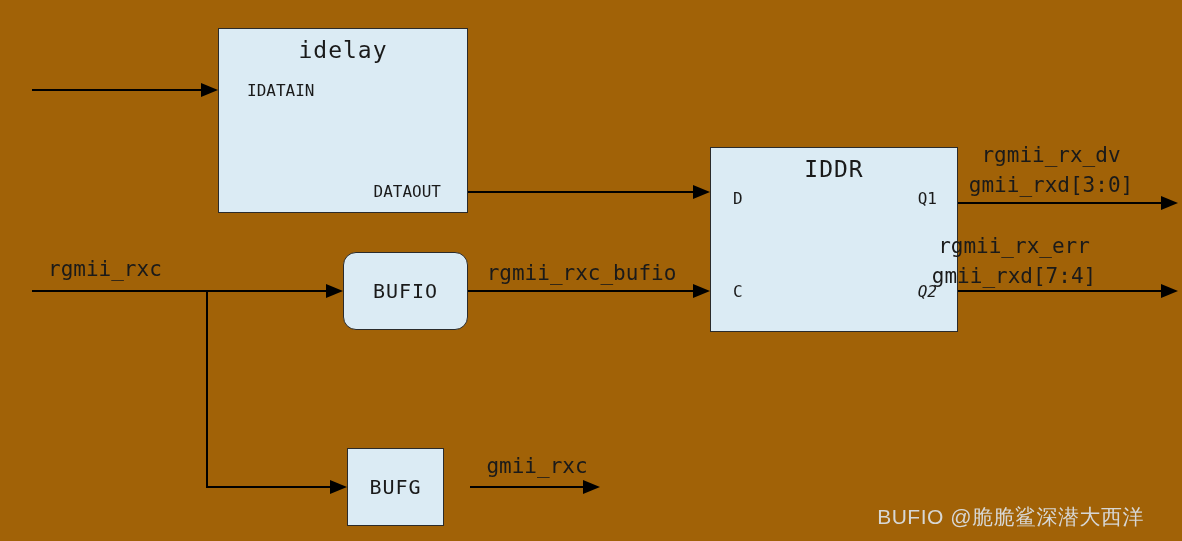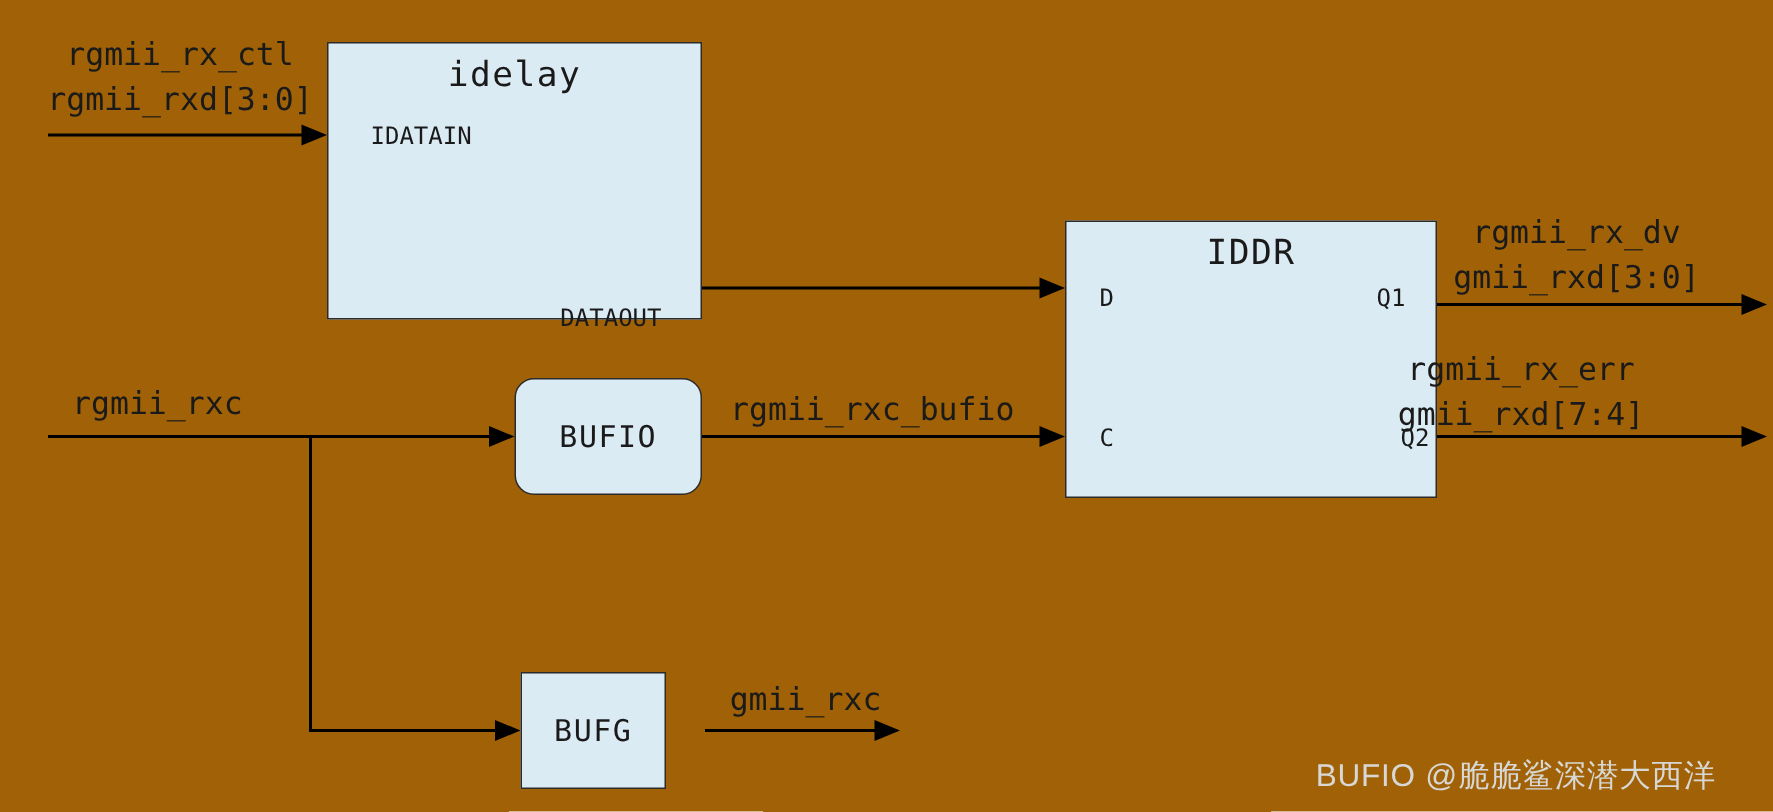--- a/index.html
+++ b/index.html
@@ -75,29 +75,29 @@
   }
 </style>
 </head>
 <body>
 
 <div class="canvas">
 
   <div class="block" style="left:218px; top:28px; width:250px; height:185px;">
     <div class="block-title">idelay</div>
     <div class="port" style="left:28px; top:52px;">IDATAIN</div>
-    <div class="port" style="right:26px; top:153px;margin-top:20px;">DATAOUT</div>
+    <div class="port" style="right:26px; top:153px;">DATAOUT</div>
   </div>
 
   <div class="block" style="left:710px; top:147px; width:248px; height:185px;">
     <div class="block-title">IDDR</div>
     <div class="port" style="left:22px; top:41px;">D</div>
     <div class="port" style="right:20px; top:41px;">Q1</div>
     <div class="port" style="left:22px; top:134px;">C</div>
-    <div class="port" style="right:4px; top:134px;">Q2</div>
+    <div class="port" style="right:20px; top:134px;font-style:italic;">Q2</div>
   </div>
 
   <div class="block" style="left:343px; top:252px; width:125px; height:78px;border-radius:13px;">
     <div class="block-center-label">BUFIO</div>
   </div>
 
   <div class="block" style="left:347px; top:448px; width:97px; height:78px;">
     <div class="block-center-label">BUFG</div>
   </div>
 
@@ -119,24 +119,20 @@
   <div class="wire-h" style="left:958px; top:290px; width:205px;"></div>
   <div class="arrow-right" style="left:1161px; top:284px;"></div>
 
   <div class="wire-v" style="left:206px; top:290px; height:197px;"></div>
   <div class="wire-h" style="left:206px; top:486px; width:126px;"></div>
   <div class="arrow-right" style="left:330px; top:480px;"></div>
 
   <div class="wire-h" style="left:470px; top:486px; width:115px;"></div>
   <div class="arrow-right" style="left:583px; top:480px;"></div>
 
-  <div class="sig center" style="left:25px; top:21px; width:190px;">
-    <div>rgmii_rx_ctl</div>
-    <div>rgmii_rxd[3:0]</div>
-  </div>
 
   <div class="sig" style="left:48px; top:254px;">rgmii_rxc</div>
 
   <div class="sig center" style="left:468px; top:258px; width:227px;">rgmii_rxc_bufio</div>
 
   <div class="sig center" style="left:955px; top:140px; width:192px;">
     <div>rgmii_rx_dv</div>
     <div>gmii_rxd[3:0]</div>
   </div>
 

